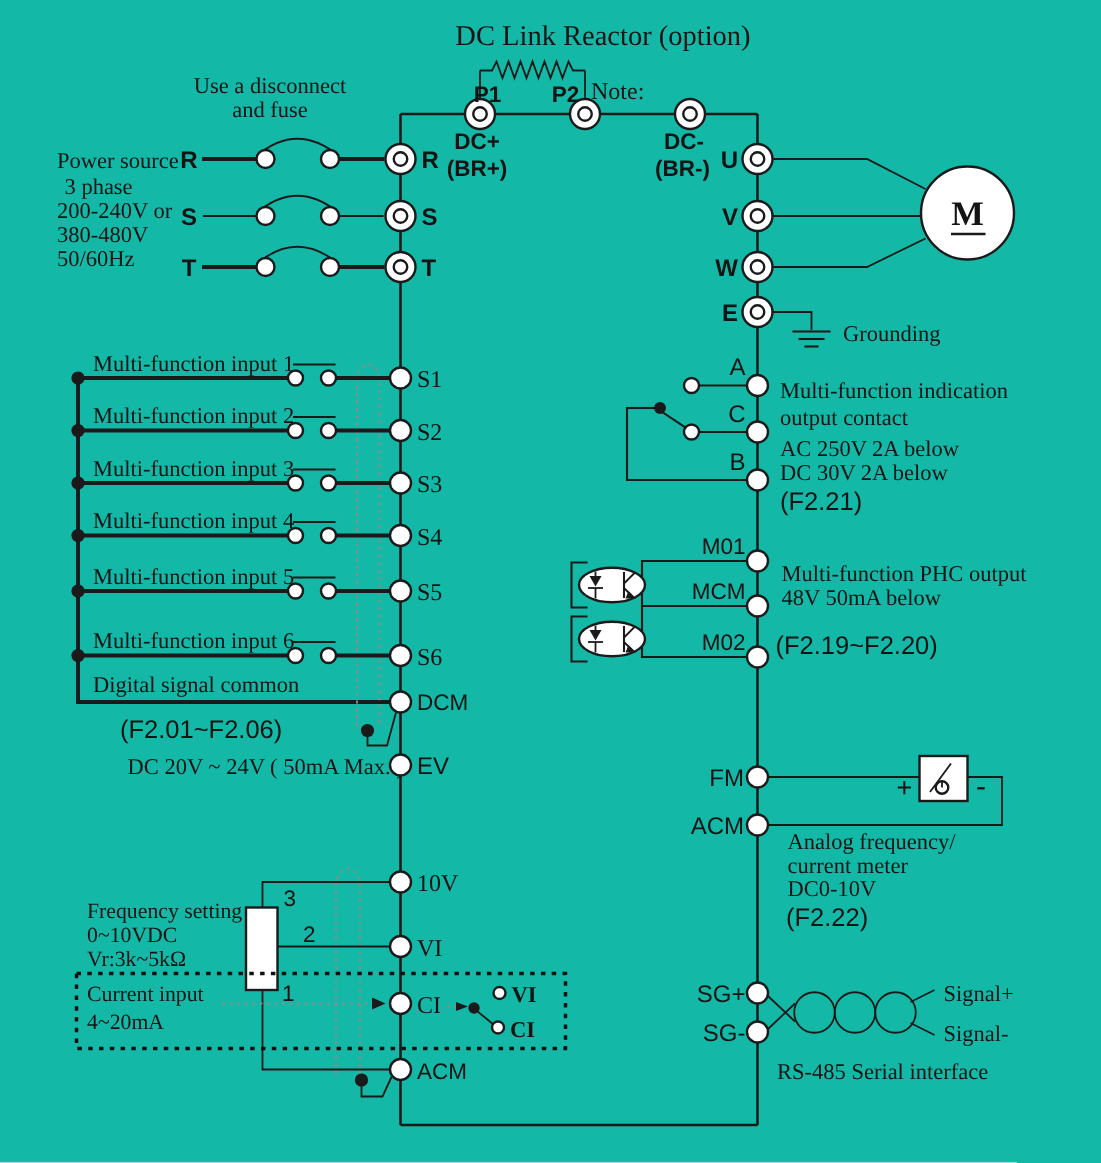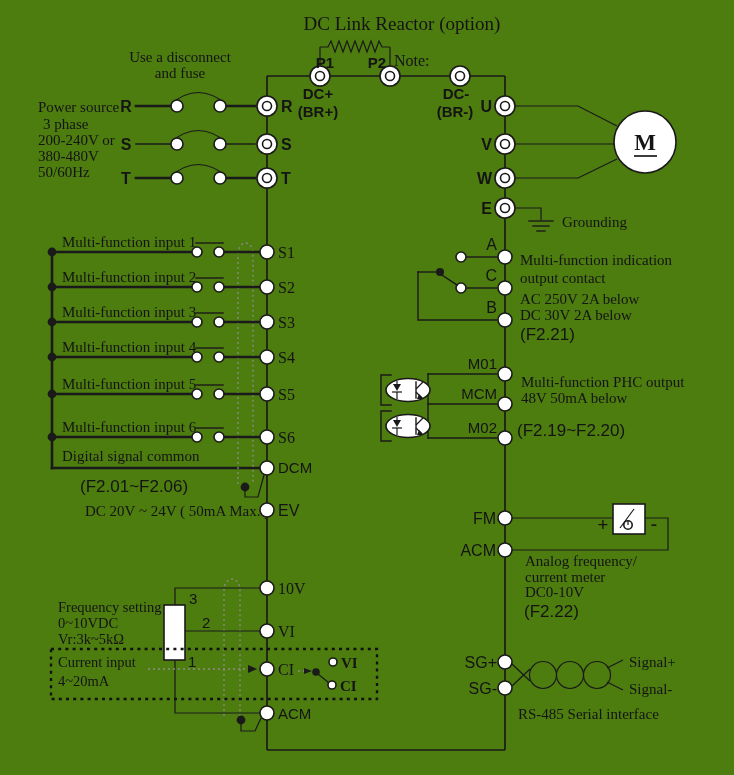--- a/index.html
+++ b/index.html
@@ -1,16 +1,16 @@
 <!DOCTYPE html>
 <html><head>
 <meta charset="utf-8">
 <style>
   html,body{margin:0;padding:0;background:#fff;}
-  .stage{width:734px;height:775px;position:relative;background:#4d7c0f;overflow:hidden;}
+  .stage{width:734px;height:775px;position:relative;background:#14b8a6;overflow:hidden;}
   svg text{font-family:"Liberation Serif", serif;fill:#141414;}
   .fs14{font-size:14.5px}
   .fs15{font-size:15px}
   .fs16{font-size:16px}
   .fs17{font-size:17px}
   .fs19{font-size:19px}
   .sans{font-family:"Liberation Sans", sans-serif;}
   .b{font-weight:bold}
   .mid{text-anchor:middle}
   .end{text-anchor:end}

